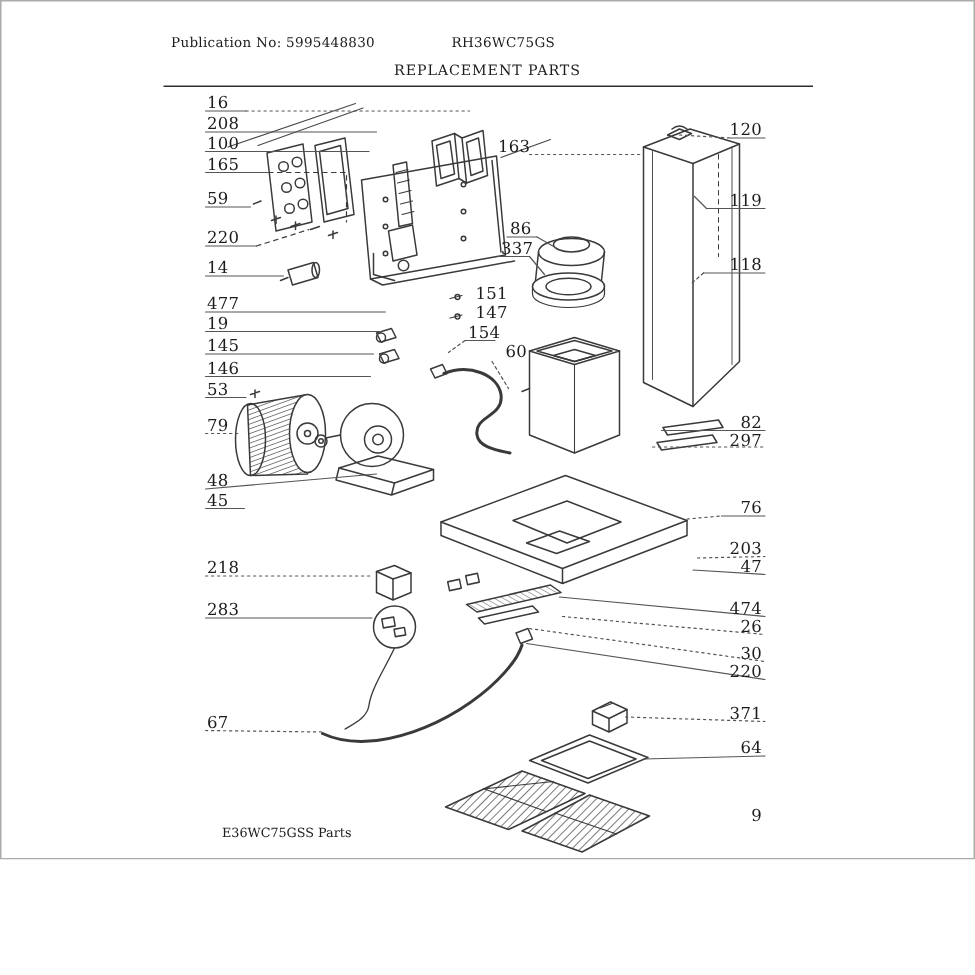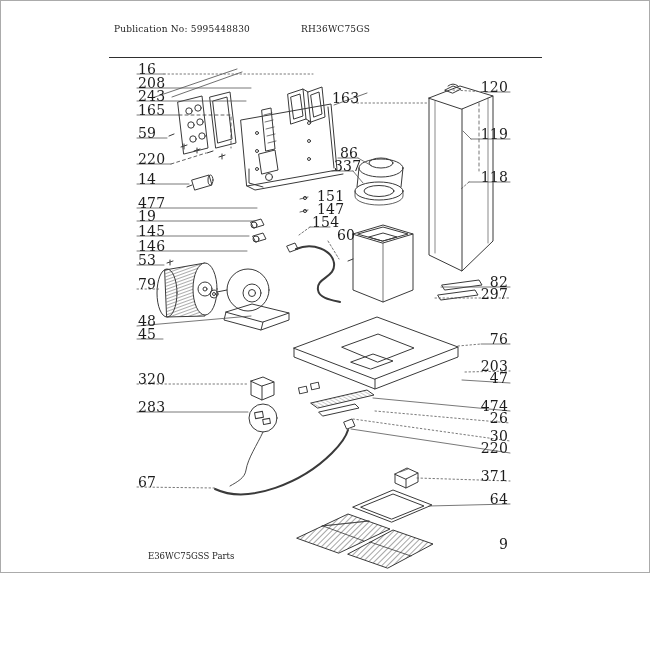--- a/index.html
+++ b/index.html
@@ -6,21 +6,21 @@
   .page{
     position:relative;width:650px;height:573px;background:#ffffff;
     border:1px solid #ababab;box-sizing:border-box;overflow:hidden;
     font-family:"DejaVu Serif", serif;color:#1c1c1c;
   }
   .art{position:absolute;left:0;top:0;width:650px;height:650px;}
   .txt{position:absolute;white-space:nowrap;}
   .hdr{font-size:9px;letter-spacing:.2px;}
   .title{font-size:9.5px;letter-spacing:.6px;text-align:center;left:0;right:0;}
   .rule{position:absolute;height:1px;background:#2f2f2f;}
-  .co{position:absolute;font-size:14px;letter-spacing:.2px;line-height:10px;}
+  .co{position:absolute;font-size:11px;letter-spacing:.2px;line-height:10px;}
   .co.r{text-align:right;}
   .caption{font-size:8.5px;}
   .ftr{font-size:8.5px;}
 </style>
 </head>
 <body>
 
 <div class="page">
 
   <svg class="art" viewBox="0 0 650 650" fill="none" stroke="#3a3a3a" stroke-width="1" stroke-linejoin="round" stroke-linecap="round">
@@ -260,38 +260,39 @@
       <path d="M331,170 L352,170"></path>
         <path d="M352,170 L362,182"></path>
       <path d="M309,226 L329,226"></path>
         <path d="M309,226 L298,234" stroke-dasharray="2,2"></path>
       <path d="M327,240 L338,258" stroke-dasharray="2,2"></path>
     </g>
   </svg>
 
   <span class="txt hdr" style="left:113px;top:23px">Publication No: 5995448830</span>
   <span class="txt hdr" style="left:300px;top:23px">RH36WC75GS</span>
+  <span class="txt title" style="top:41px">REPLACEMENT PARTS</span>
   <div class="rule" style="left:108px;top:56px;width:433px"></div>
 
   <span class="co" style="left:137px;top:63px">16</span>
   <span class="co" style="left:137px;top:77px">208</span>
-  <span class="co" style="left:137px;top:90px">243</span>
+  <span class="co" style="left:137px;top:90px">100</span>
   <span class="co" style="left:137px;top:104px">165</span>
   <span class="co" style="left:137px;top:127px">59</span>
   <span class="co" style="left:137px;top:153px">220</span>
   <span class="co" style="left:137px;top:173px">14</span>
   <span class="co" style="left:137px;top:197px">477</span>
   <span class="co" style="left:137px;top:210px">19</span>
   <span class="co" style="left:137px;top:225px">145</span>
   <span class="co" style="left:137px;top:240px">146</span>
   <span class="co" style="left:137px;top:254px">53</span>
   <span class="co" style="left:137px;top:278px">79</span>
   <span class="co" style="left:137px;top:315px">48</span>
   <span class="co" style="left:137px;top:328px">45</span>
-  <span class="co" style="left:137px;top:373px">320</span>
+  <span class="co" style="left:137px;top:373px">218</span>
   <span class="co" style="left:137px;top:401px">283</span>
   <span class="co" style="left:137px;top:476px">67</span>
 
   <span class="co r" style="right:141px;top:81px">120</span>
   <span class="co r" style="right:141px;top:128px">119</span>
   <span class="co r" style="right:141px;top:171px">118</span>
   <span class="co r" style="right:141px;top:276px">82</span>
   <span class="co r" style="right:141px;top:288px">297</span>
   <span class="co r" style="right:141px;top:333px">76</span>
   <span class="co r" style="right:141px;top:360px">203</span>

